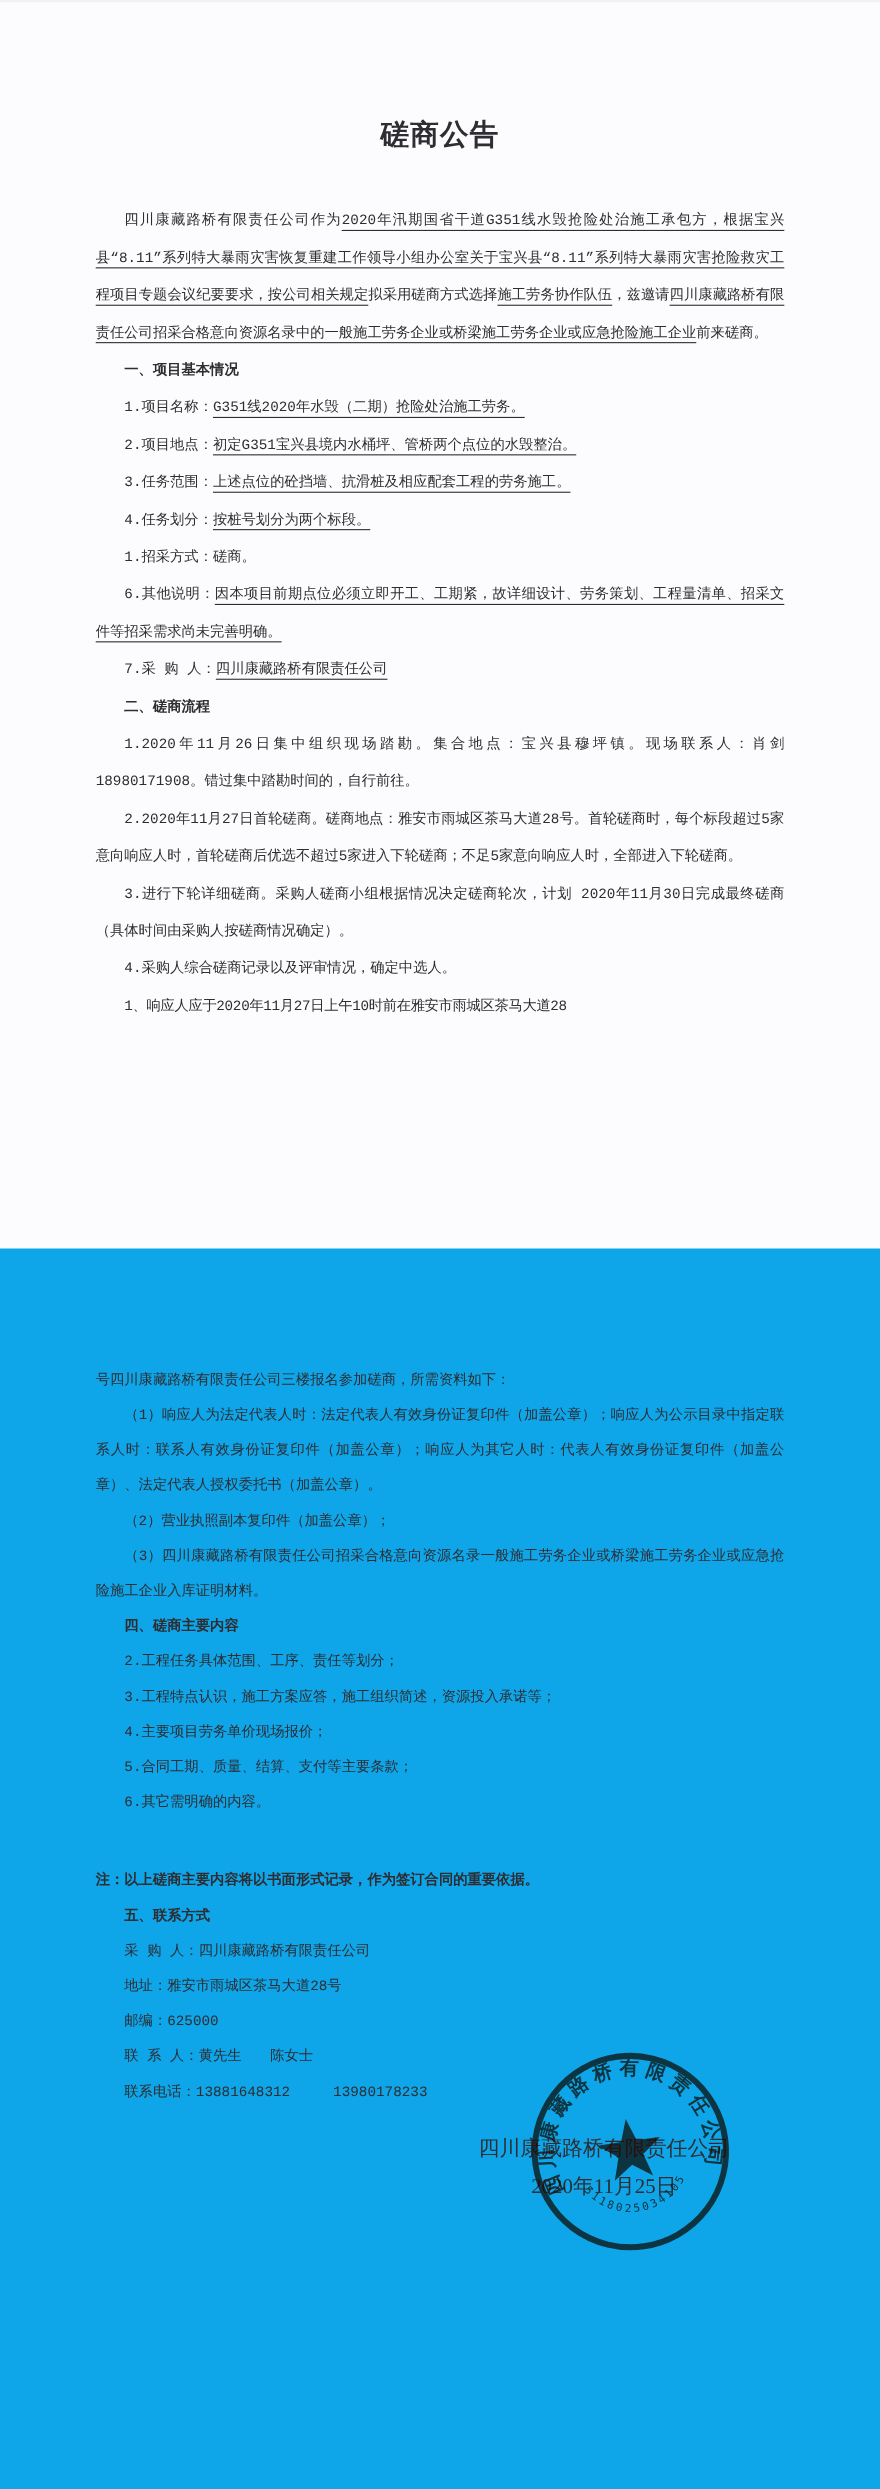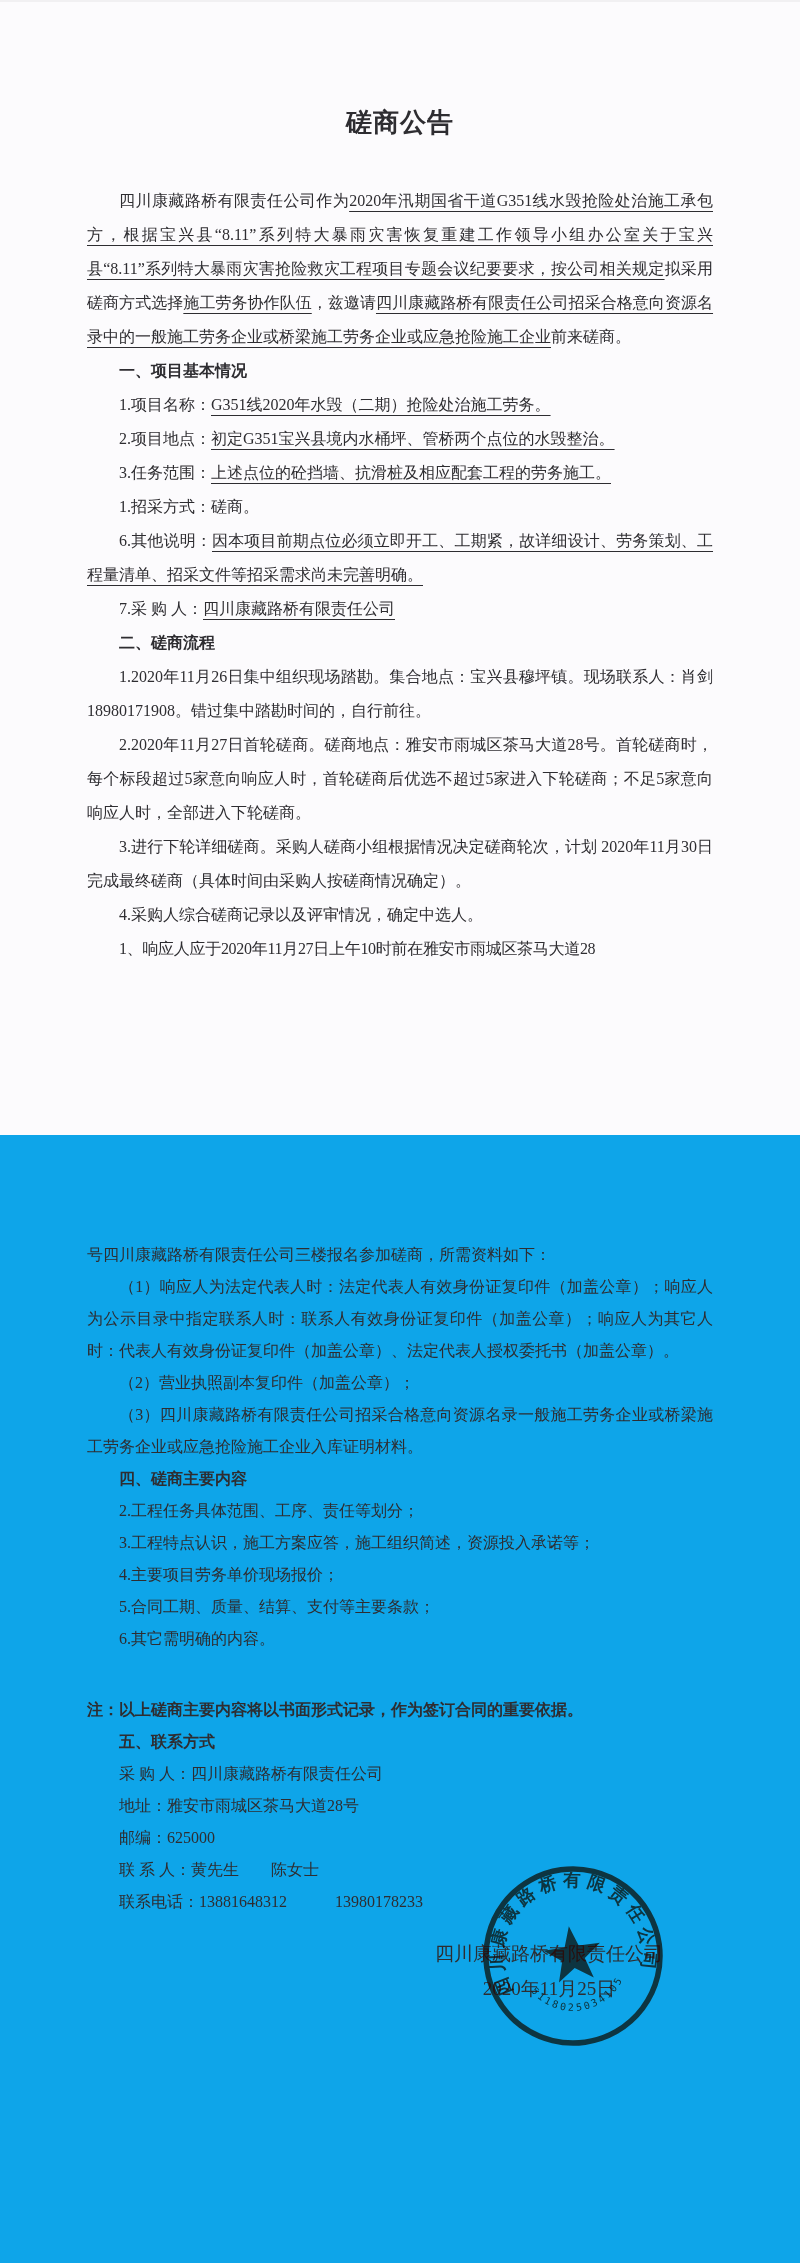--- a/index.html
+++ b/index.html
@@ -5,21 +5,21 @@
   html,body{margin:0;padding:0;}
   body{
     width:800px;height:2263px;background:#ffffff;
     font-family:"Liberation Serif","DejaVu Serif",serif;
     color:#2e2d31;
   }
   .page{width:800px;box-sizing:border-box;}
   .page1{height:1135px;background:#fcfbfd;padding:103px 87px 0 87px;border-top:2px solid #f1f0f2;}
   .page2{height:1128px;background:#0ea5e9;padding:104px 87px 0 87px;position:relative;}
   .title{margin:0 0 44px 0;text-align:center;font-size:26px;font-weight:700;letter-spacing:1px;}
-  .para{margin:0;font-size:16px;line-height:34px;text-align:justify;}
+  .para{margin:0;font-size:13px;line-height:34px;text-align:justify;font-family:Liberation Mono, monospace;}
   .page2 .para{line-height:32px;}
   .indent{text-indent:2em;}
   .h{font-weight:700;text-indent:2em;}
   .note{font-weight:700;margin-top:39px;}
   .oneline{white-space:nowrap;letter-spacing:-0.3px;text-align:left;}
   u{text-decoration:underline;text-underline-offset:5px;text-decoration-thickness:1px;}
   .sig-wrap{position:relative;margin-top:18px;padding-right:50px;text-align:right;}
   .sig-inner{display:inline-block;text-align:center;}
   .sig-line{font-size:19px;line-height:35px;white-space:nowrap;}
   .seal{
@@ -33,20 +33,21 @@
 
 <div class="page page1">
   <h1 class="title">磋商公告</h1>
 
   <p class="para indent"><span>四川康藏路桥有限责任公司作为</span><u>2020年汛期国省干道G351线水毁抢险处治施工承包方，根据宝兴县“8.11”系列特大暴雨灾害恢复重建工作领导小组办公室关于宝兴县“8.11”系列特大暴雨灾害抢险救灾工程项目专题会议纪要要求，按公司相关规定</u><span>拟采用磋商方式选择</span><u>施工劳务协作队伍</u><span>，兹邀请</span><u>四川康藏路桥有限责任公司招采合格意向资源名录中的一般施工劳务企业或桥梁施工劳务企业或应急抢险施工企业</u><span>前来磋商。</span></p>
 
   <p class="para h">一、项目基本情况</p>
   <p class="para indent"><span>1.项目名称：</span><u>G351线2020年水毁（二期）抢险处治施工劳务。</u></p>
   <p class="para indent"><span>2.项目地点：</span><u>初定G351宝兴县境内水桶坪、管桥两个点位的水毁整治。</u></p>
   <p class="para indent"><span>3.任务范围：</span><u>上述点位的砼挡墙、抗滑桩及相应配套工程的劳务施工。</u></p>
+  <p class="para indent"><span>4.任务划分：</span><u>按桩号划分为两个标段。</u></p>
   <p class="para indent"><span>1.招采方式：磋商。</span></p>
   <p class="para indent"><span>6.其他说明：</span><u>因本项目前期点位必须立即开工、工期紧，故详细设计、劳务策划、工程量清单、招采文件等招采需求尚未完善明确。</u></p>
   <p class="para indent"><span>7.采 购 人：</span><u>四川康藏路桥有限责任公司</u></p>
 
   <p class="para h">二、磋商流程</p>
   <p class="para indent">1.2020年11月26日集中组织现场踏勘。集合地点：宝兴县穆坪镇。现场联系人：肖剑 18980171908。错过集中踏勘时间的，自行前往。</p>
   <p class="para indent">2.2020年11月27日首轮磋商。磋商地点：雅安市雨城区茶马大道28号。首轮磋商时，每个标段超过5家意向响应人时，首轮磋商后优选不超过5家进入下轮磋商；不足5家意向响应人时，全部进入下轮磋商。</p>
   <p class="para indent">3.进行下轮详细磋商。采购人磋商小组根据情况决定磋商轮次，计划 2020年11月30日完成最终磋商（具体时间由采购人按磋商情况确定）。</p>
   <p class="para indent">4.采购人综合磋商记录以及评审情况，确定中选人。</p>
 

